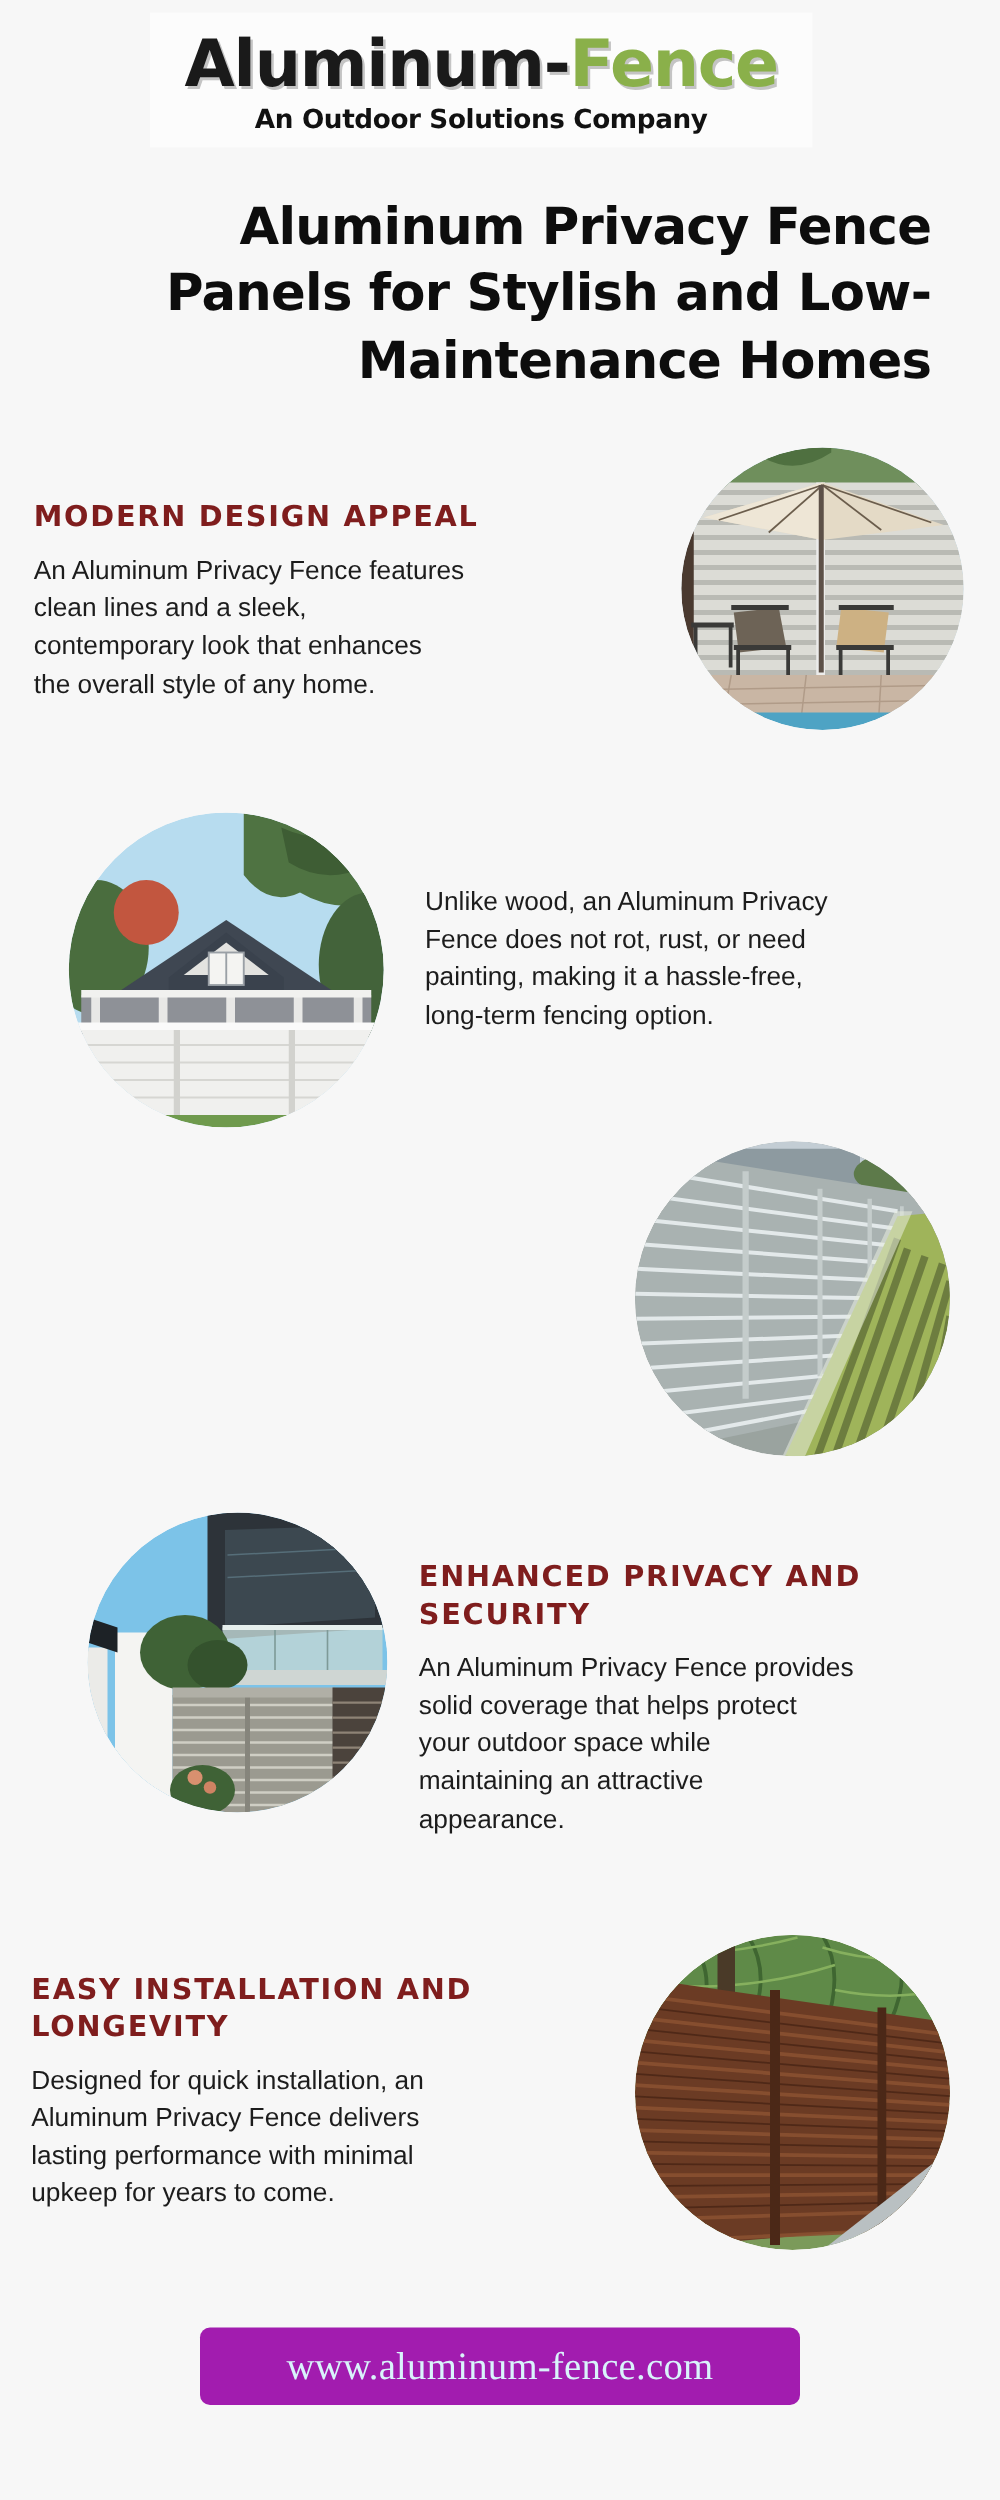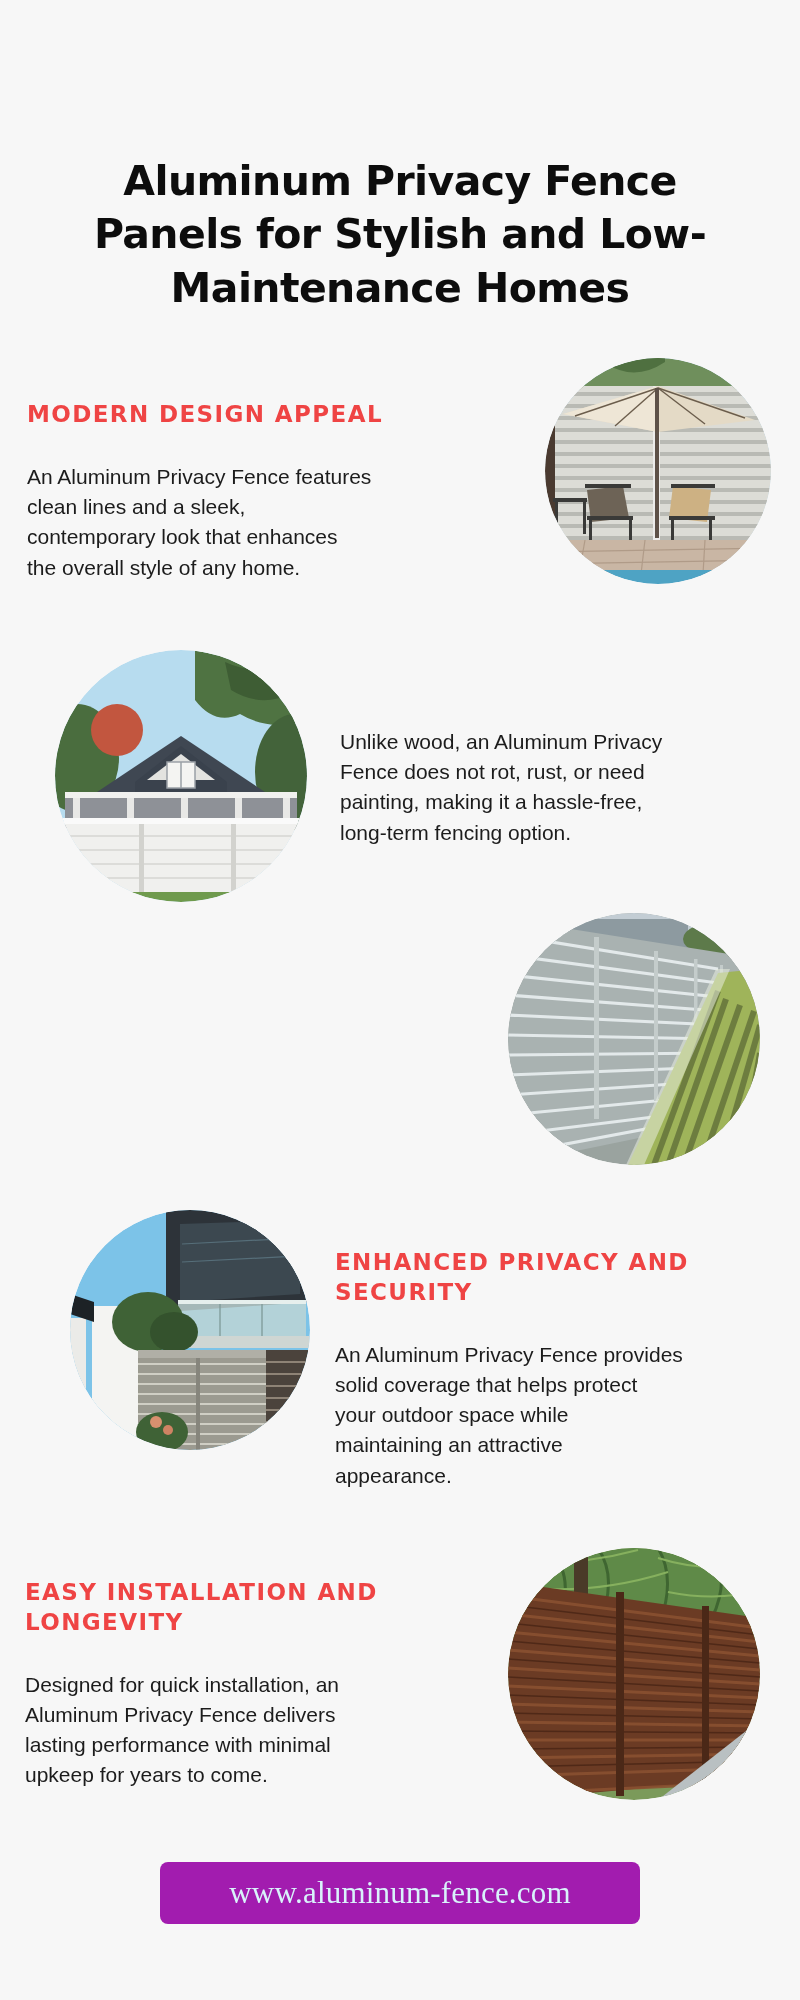--- a/index.html
+++ b/index.html
@@ -53,46 +53,46 @@
     margin-top: 3px;
     white-space: nowrap;
   }
 
   
   .main-title {
     position: absolute;
     left: 55px;
     top: 155px;
     width: 690px;
-    text-align: center;
+    text-align: right;
     font-family: "DejaVu Sans", sans-serif;
     font-weight: bold;
     font-size: 41px;
     line-height: 1.30;
     color: #0d0d0d;
     letter-spacing: -0.6px;
   }
 
   
   .section { position: absolute; }
   .sec-heading {
     font-family: "DejaVu Sans", sans-serif;
     font-weight: bold;
     font-size: 23px;
     letter-spacing: 1.4px;
     line-height: 1.30;
-    color: #ef4444;
+    color: #7f1d1d;
     text-transform: uppercase;
   }
   .sec-body {
     font-family: "Liberation Sans", sans-serif;
     font-size: 21px;
     line-height: 1.44;
     color: #1c1c1c;
-    margin-top: 32px;
+    margin-top: 12px;
     white-space: pre-line;
   }
 
   
   .photo {
     position: absolute;
     border-radius: 50%;
     overflow: hidden;
   }
   .photo svg { display: block; width: 100%; height: 100%; }
@@ -116,20 +116,24 @@
     font-size: 31px;
     color: #d9f3fb;
     letter-spacing: 0.2px;
   }
 </style>
 </head>
 <body>
 
 <div class="page">
 
+  <div class="logo-wrap">
+    <div class="logo-main"><span class="lg-dark">Aluminum-</span><span class="lg-green">Fence</span></div>
+    <div class="logo-sub">An Outdoor Solutions Company</div>
+  </div>
 
   <h1 class="main-title">Aluminum Privacy Fence Panels for Stylish and Low-Maintenance Homes</h1>
 
   <div class="section" style="left:27px; top:400px; width:440px;">
     <div class="sec-heading">MODERN DESIGN APPEAL</div>
     <div class="sec-body">An Aluminum Privacy Fence features
 clean lines and a sleek,
 contemporary look that enhances
 the overall style of any home.</div>
   </div>

